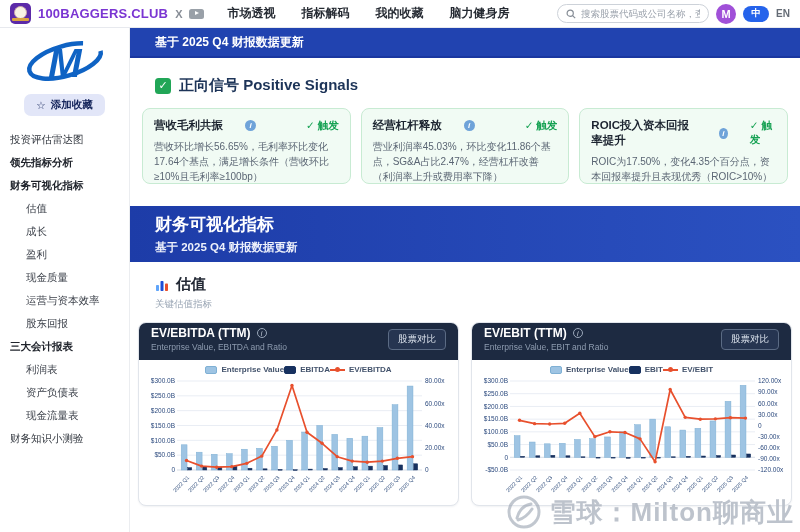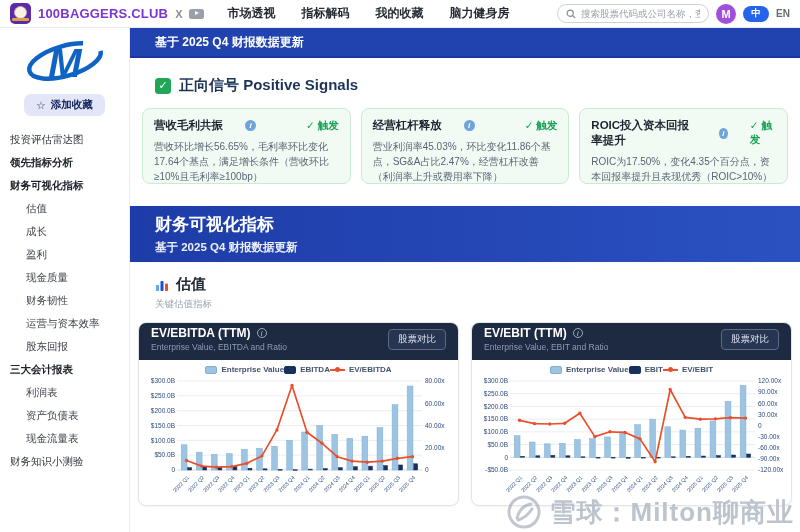--- a/index.html
+++ b/index.html
@@ -130,21 +130,20 @@
     <span>添加收藏</span>
   </div>
   <div>
       <div class="side-item">投资评估雷达图</div>
       <div class="side-item bold">领先指标分析</div>
       <div class="side-item bold">财务可视化指标</div>
       <div class="side-item lvl1">估值</div>
       <div class="side-item lvl1">成长</div>
       <div class="side-item lvl1">盈利</div>
       <div class="side-item lvl1">现金质量</div>
-      <div class="side-item lvl1">财务韧性</div>
       <div class="side-item lvl1">运营与资本效率</div>
       <div class="side-item lvl1">股东回报</div>
       <div class="side-item bold">三大会计报表</div>
       <div class="side-item lvl1">利润表</div>
       <div class="side-item lvl1">资产负债表</div>
       <div class="side-item lvl1">现金流量表</div>
       <div class="side-item">财务知识小测验</div>
     </div>
 </div>
 

